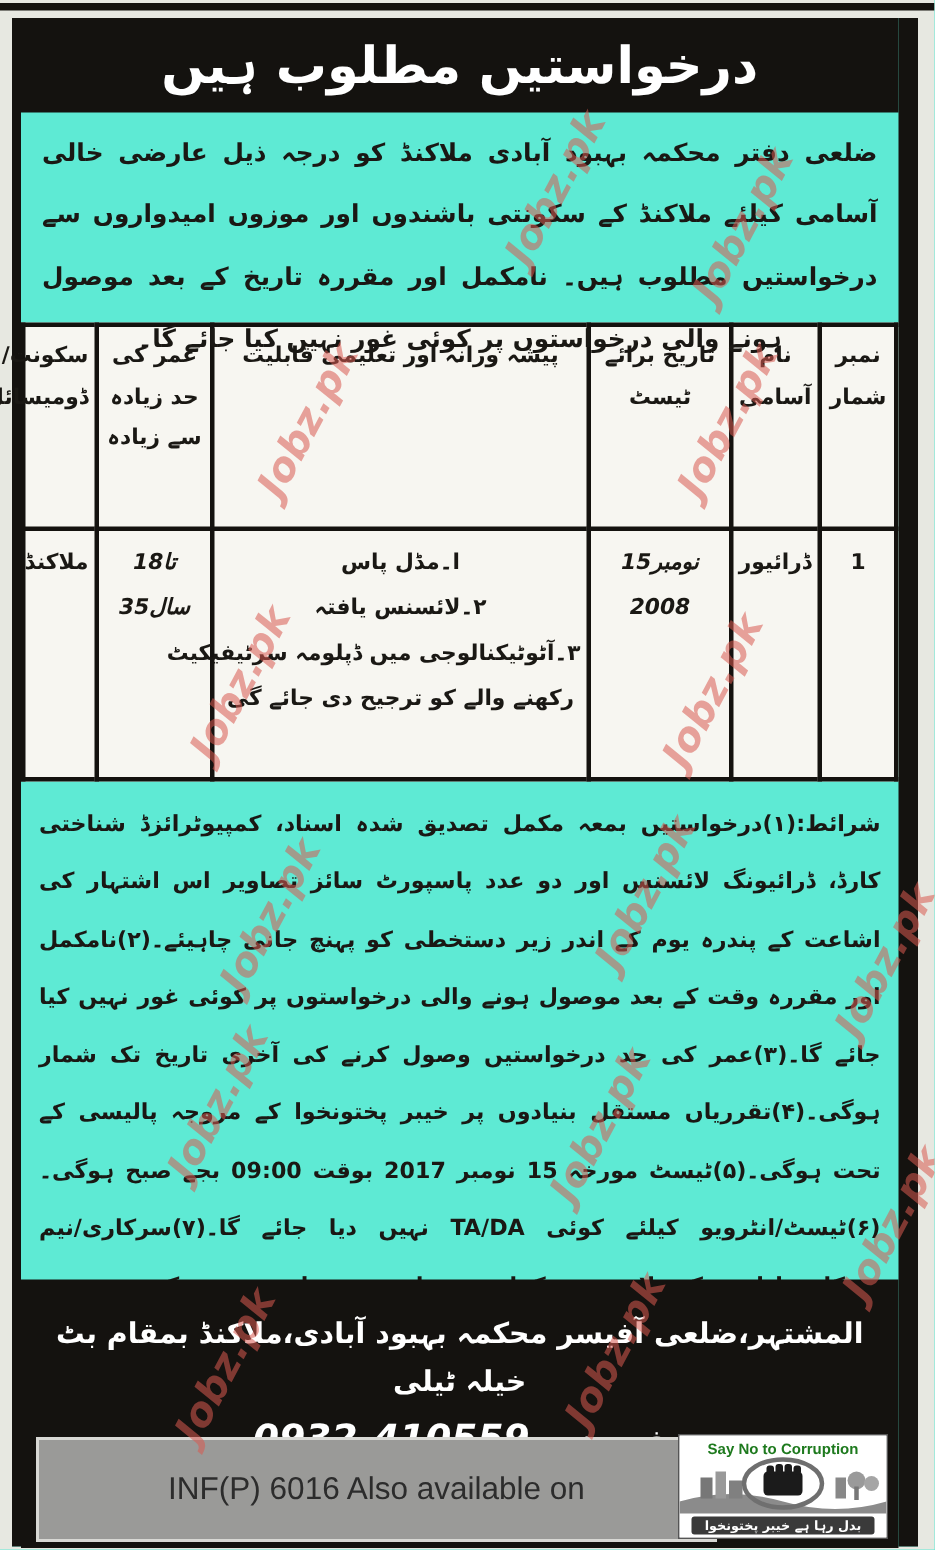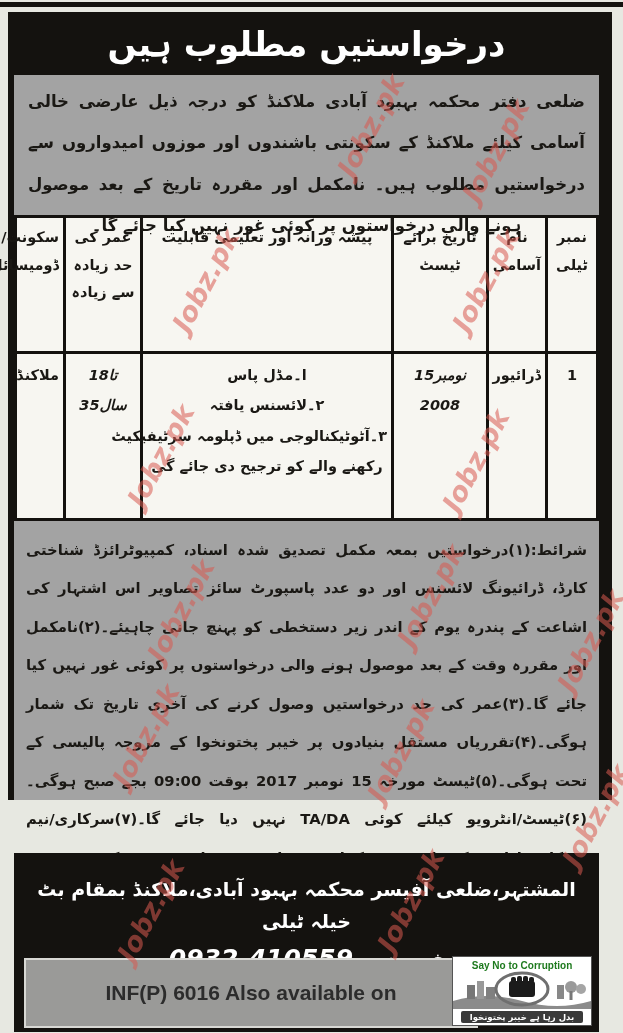--- a/index.html
+++ b/index.html
@@ -3,22 +3,22 @@
 <meta charset="utf-8">
 <style>
   html,body{margin:0;padding:0;}
   body{
     width:623px;height:1033px;position:relative;overflow:hidden;
     background:#e7e8e1;
     font-family:"DejaVu Sans",sans-serif;
   }
   .top-rule{position:absolute;left:0;top:2px;width:623px;height:5px;background:#14120f;}
   .ad{
-    position:absolute;left:8px;top:12px;width:604px;height:788px;
-    background:#a3a3a3;
+    position:absolute;left:8px;top:12px;width:604px;height:1019px;
+    background:#5eead4;
     border-left:6px solid #14120f;border-right:13px solid #14120f;
     box-sizing:border-box;
   }
   .banner{
     height:63px;background:#14120f;color:#ffffff;
     display:flex;align-items:center;justify-content:center;
     font-size:34px;font-weight:bold;
   }
   .intro{
     direction:rtl;height:140px;box-sizing:border-box;
@@ -61,21 +61,21 @@
   }
   .phoneline .digits{font-size:25px;letter-spacing:1px;}
   .footrow{
     position:absolute;left:4px;right:-9px;bottom:6px;height:70px;
   }
   .inf-box{
     position:absolute;left:6px;top:2px;width:450px;height:66px;
     background:#9a9a98;border:2px solid #d8d8d4;
     display:flex;flex-direction:column;align-items:center;justify-content:center;
     color:#2c2c2c;font-family:"Liberation Sans",sans-serif;
-    font-weight:bold;font-size:21px;line-height:1.45;text-align:center;
+    font-weight:normal;font-size:21px;line-height:1.45;text-align:center;
   }
   .logo-box{
     position:absolute;right:16px;top:0px;width:140px;height:70px;
     background:#ffffff;border:1px solid #555;box-sizing:border-box;
   }
   .wm{
     position:absolute;color:rgba(216,90,80,0.55);
     font-size:27px;font-weight:bold;font-style:italic;
     transform:rotate(-62deg);pointer-events:none;z-index:5;
     font-family:"DejaVu Sans",sans-serif;white-space:nowrap;
@@ -90,21 +90,21 @@
 
   <div class="banner">
     <span>درخواستیں مطلوب ہیں</span>
   </div>
 
   <div class="intro">ضلعی دفتر محکمہ بہبود آبادی ملاکنڈ کو درجہ ذیل عارضی خالی آسامی کیلئے ملاکنڈ کے سکونتی باشندوں اور موزوں امیدواروں سے درخواستیں مطلوب ہیں۔ نامکمل اور مقررہ تاریخ کے بعد موصول ہونے والی درخواستوں پر کوئی غور نہیں کیا جائے گا۔</div>
 
   <table class="jobs">
     <tbody>
         <tr class="hdr">
-      <td style="width:40px">نمبر ٹیلی</td>
+      <td style="width:40px">نمبر شمار</td>
       <td style="width:48px">نام آسامی</td>
       <td style="width:84px">تاریخ برائے ٹیسٹ</td>
       <td style="width:240px">پیشہ ورانہ اور تعلیمی قابلیت</td>
       <td style="width:66px">عمر کی حد زیادہ سے زیادہ</td>
       <td>سکونت/ ڈومیسائل</td>
     </tr>
     <tr class="datarow">
       <td>1</td>
       <td>ڈرائیور</td>
       <td>

